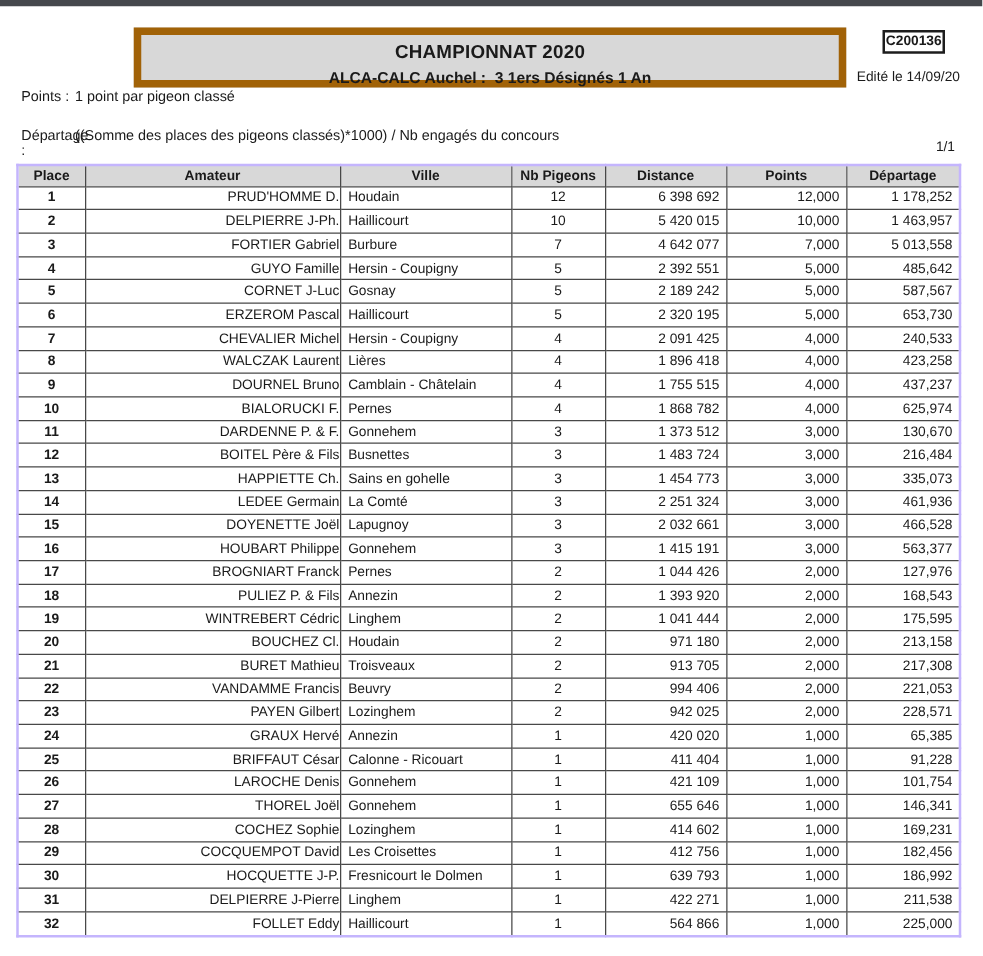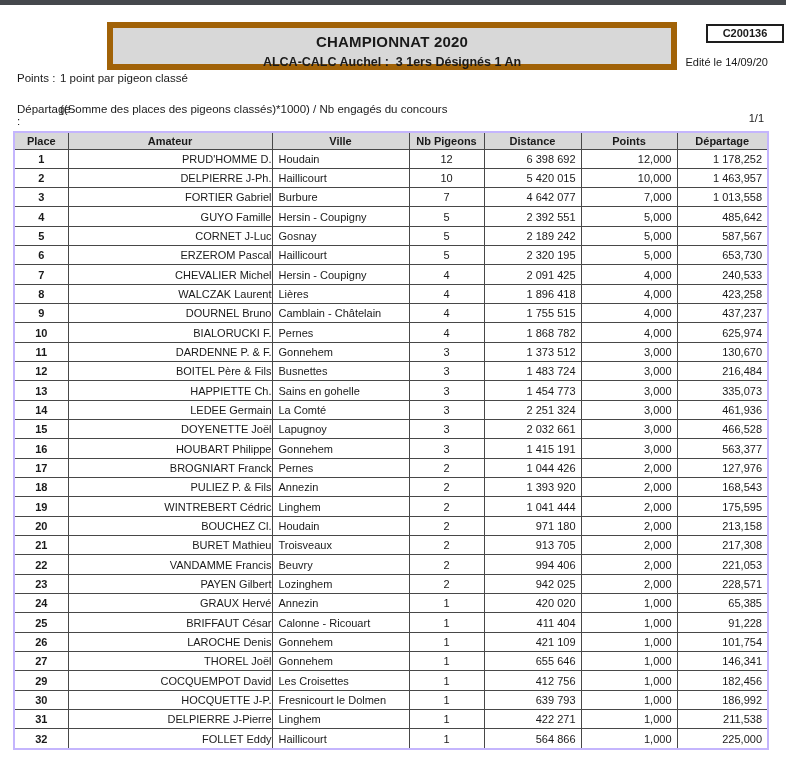--- a/index.html
+++ b/index.html
@@ -27,21 +27,21 @@
     font-size: 15px; font-weight: bold;
     margin-top: 5px; letter-spacing: 0.2px;
   }
   .title-sub {
     font-size: 12.5px; font-weight: bold;
     margin-top: 5px;
     white-space: pre;
   }
   .code-box {
     position: absolute; left: 706px; top: 24px;
-    width: 78px; height: 19px;
+    width: 50px; height: 19px;
     background: #ffffff;
     border: 2px solid #1d1d1d;
     font-size: 11px; font-weight: bold;
     text-align: center; line-height: 15px;
   }
   .edited-date {
     position: absolute; right: 18px; top: 56px;
     font-size: 11px;
   }
   .meta-line {
@@ -151,21 +151,21 @@
         <td class="col-points">10,000</td>
         <td class="col-departage">1 463,957</td>
       </tr>
       <tr>
         <td class="col-place">3</td>
         <td class="col-amateur">FORTIER Gabriel</td>
         <td class="col-ville">Burbure</td>
         <td class="col-nb">7</td>
         <td class="col-distance">4 642 077</td>
         <td class="col-points">7,000</td>
-        <td class="col-departage">1 013,558</td>
+        <td class="col-departage">5 013,558</td>
       </tr>
       <tr>
         <td class="col-place">4</td>
         <td class="col-amateur">GUYO Famille</td>
         <td class="col-ville">Hersin - Coupigny</td>
         <td class="col-nb">5</td>
         <td class="col-distance">2 392 551</td>
         <td class="col-points">5,000</td>
         <td class="col-departage">485,642</td>
       </tr>
@@ -370,20 +370,29 @@
       <tr>
         <td class="col-place">27</td>
         <td class="col-amateur">THOREL Joël</td>
         <td class="col-ville">Gonnehem</td>
         <td class="col-nb">1</td>
         <td class="col-distance">655 646</td>
         <td class="col-points">1,000</td>
         <td class="col-departage">146,341</td>
       </tr>
       <tr>
+        <td class="col-place">28</td>
+        <td class="col-amateur">COCHEZ Sophie</td>
+        <td class="col-ville">Lozinghem</td>
+        <td class="col-nb">1</td>
+        <td class="col-distance">414 602</td>
+        <td class="col-points">1,000</td>
+        <td class="col-departage">169,231</td>
+      </tr>
+      <tr>
         <td class="col-place">29</td>
         <td class="col-amateur">COCQUEMPOT David</td>
         <td class="col-ville">Les Croisettes</td>
         <td class="col-nb">1</td>
         <td class="col-distance">412 756</td>
         <td class="col-points">1,000</td>
         <td class="col-departage">182,456</td>
       </tr>
       <tr>
         <td class="col-place">30</td>

